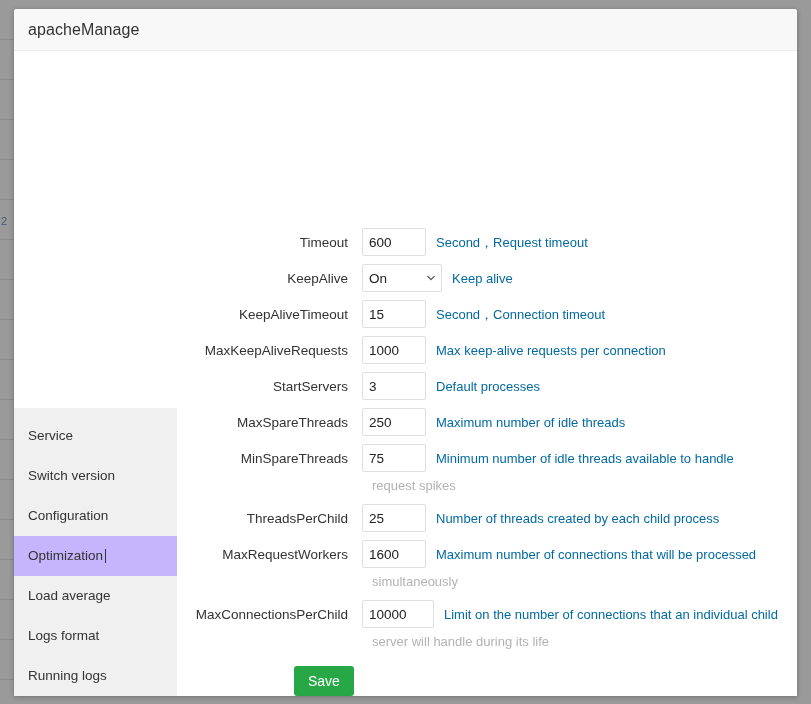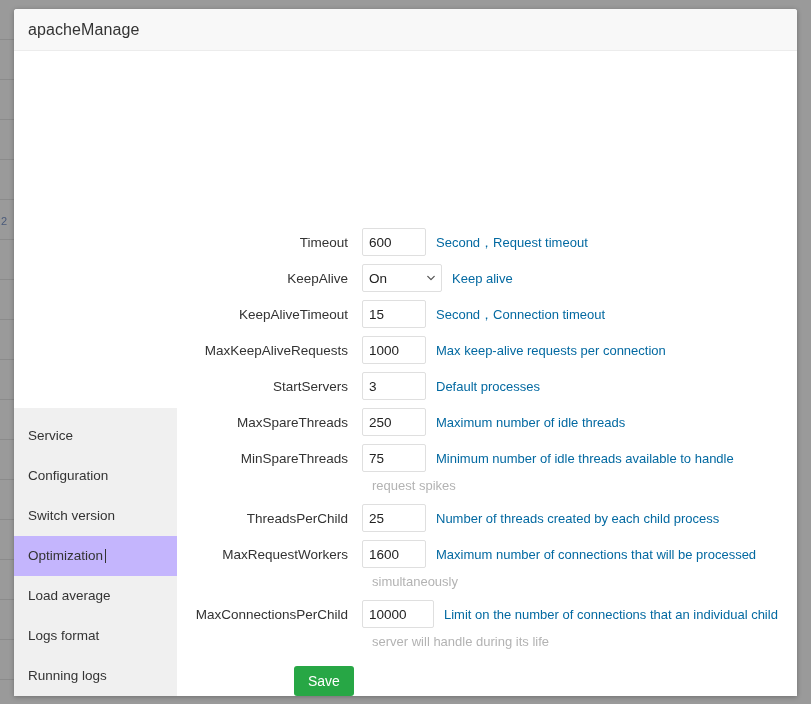--- a/index.html
+++ b/index.html
@@ -253,22 +253,22 @@
 <div id="window">
 
   <div id="titlebar">
     <div id="app-title">apacheManage</div>
   </div>
 
   <div id="body-area">
 
     <nav id="sidebar">
         <div class="nav-item"><span>Service</span></div>
+        <div class="nav-item"><span>Switch version</span></div>
         <div class="nav-item"><span>Configuration</span></div>
-        <div class="nav-item"><span>Switch version</span></div>
         <div class="nav-item active"><span>Optimization</span><span class="caret" style="left: 91px;"></span></div>
         <div class="nav-item"><span>Load average</span></div>
         <div class="nav-item"><span>Logs format</span></div>
         <div class="nav-item"><span>Running logs</span></div>
       </nav>
 
     <section id="content">
       <div id="form">
           <div class="form-row">
             <div class="row-line">

